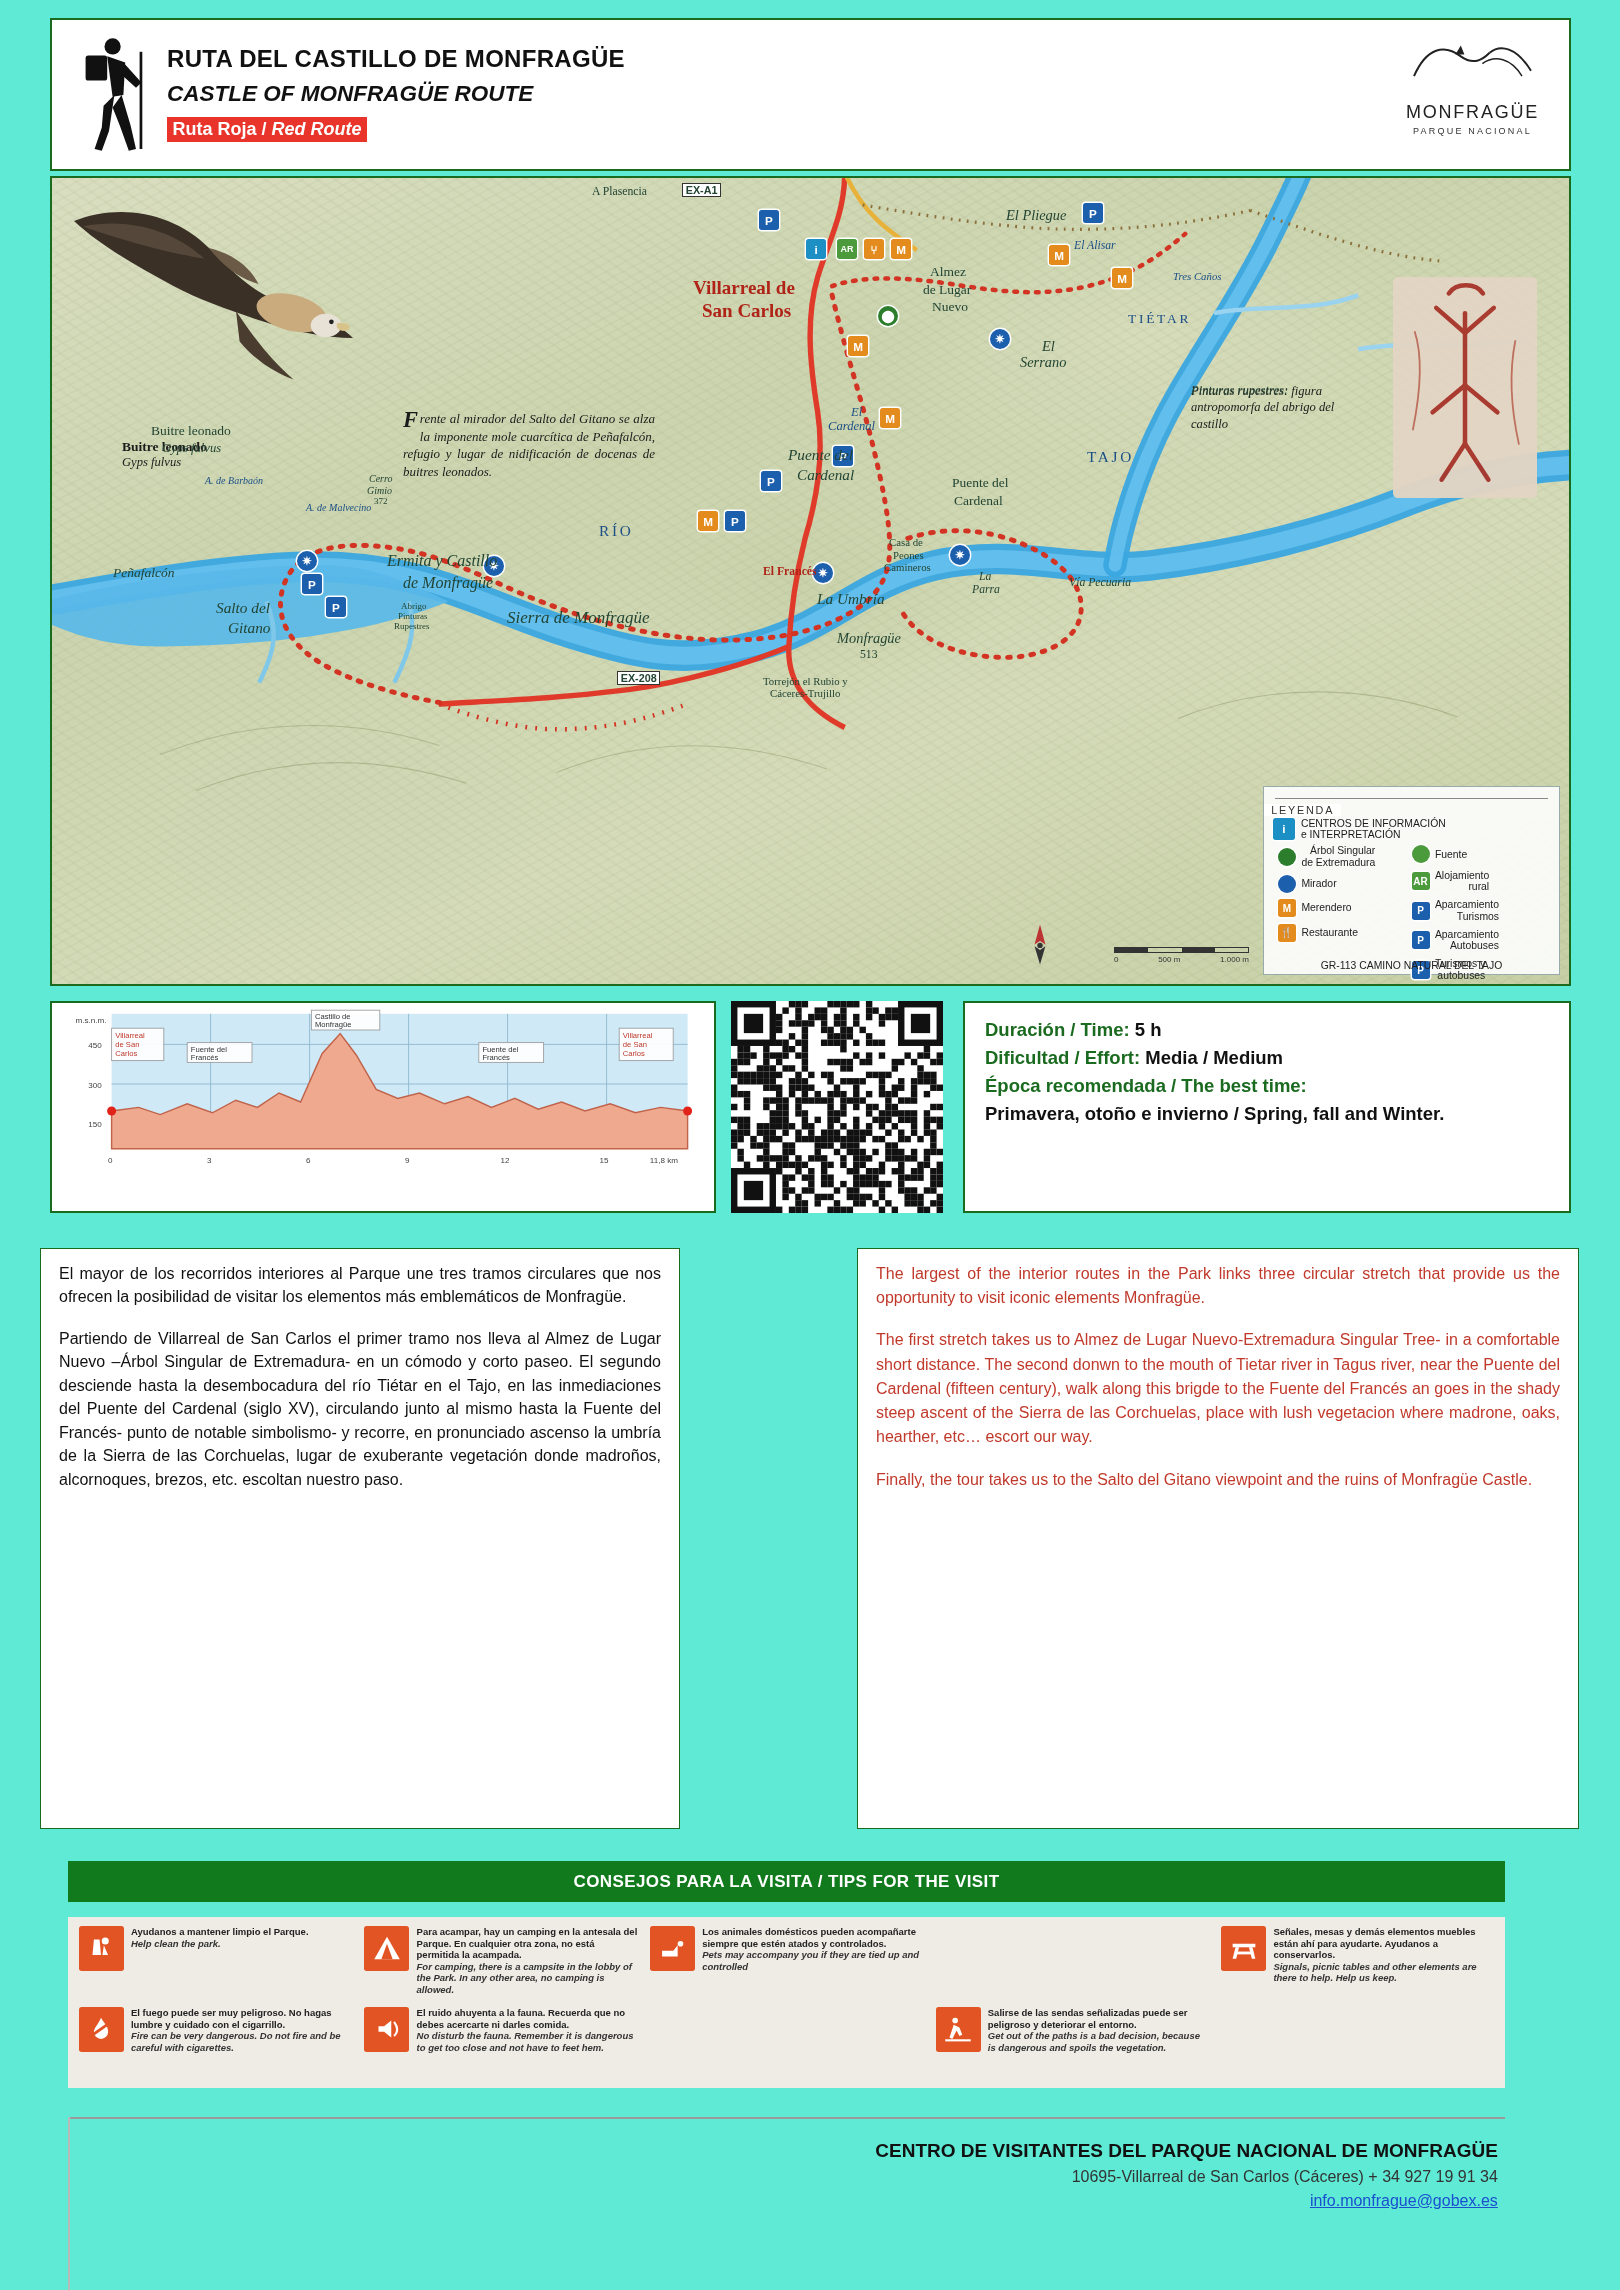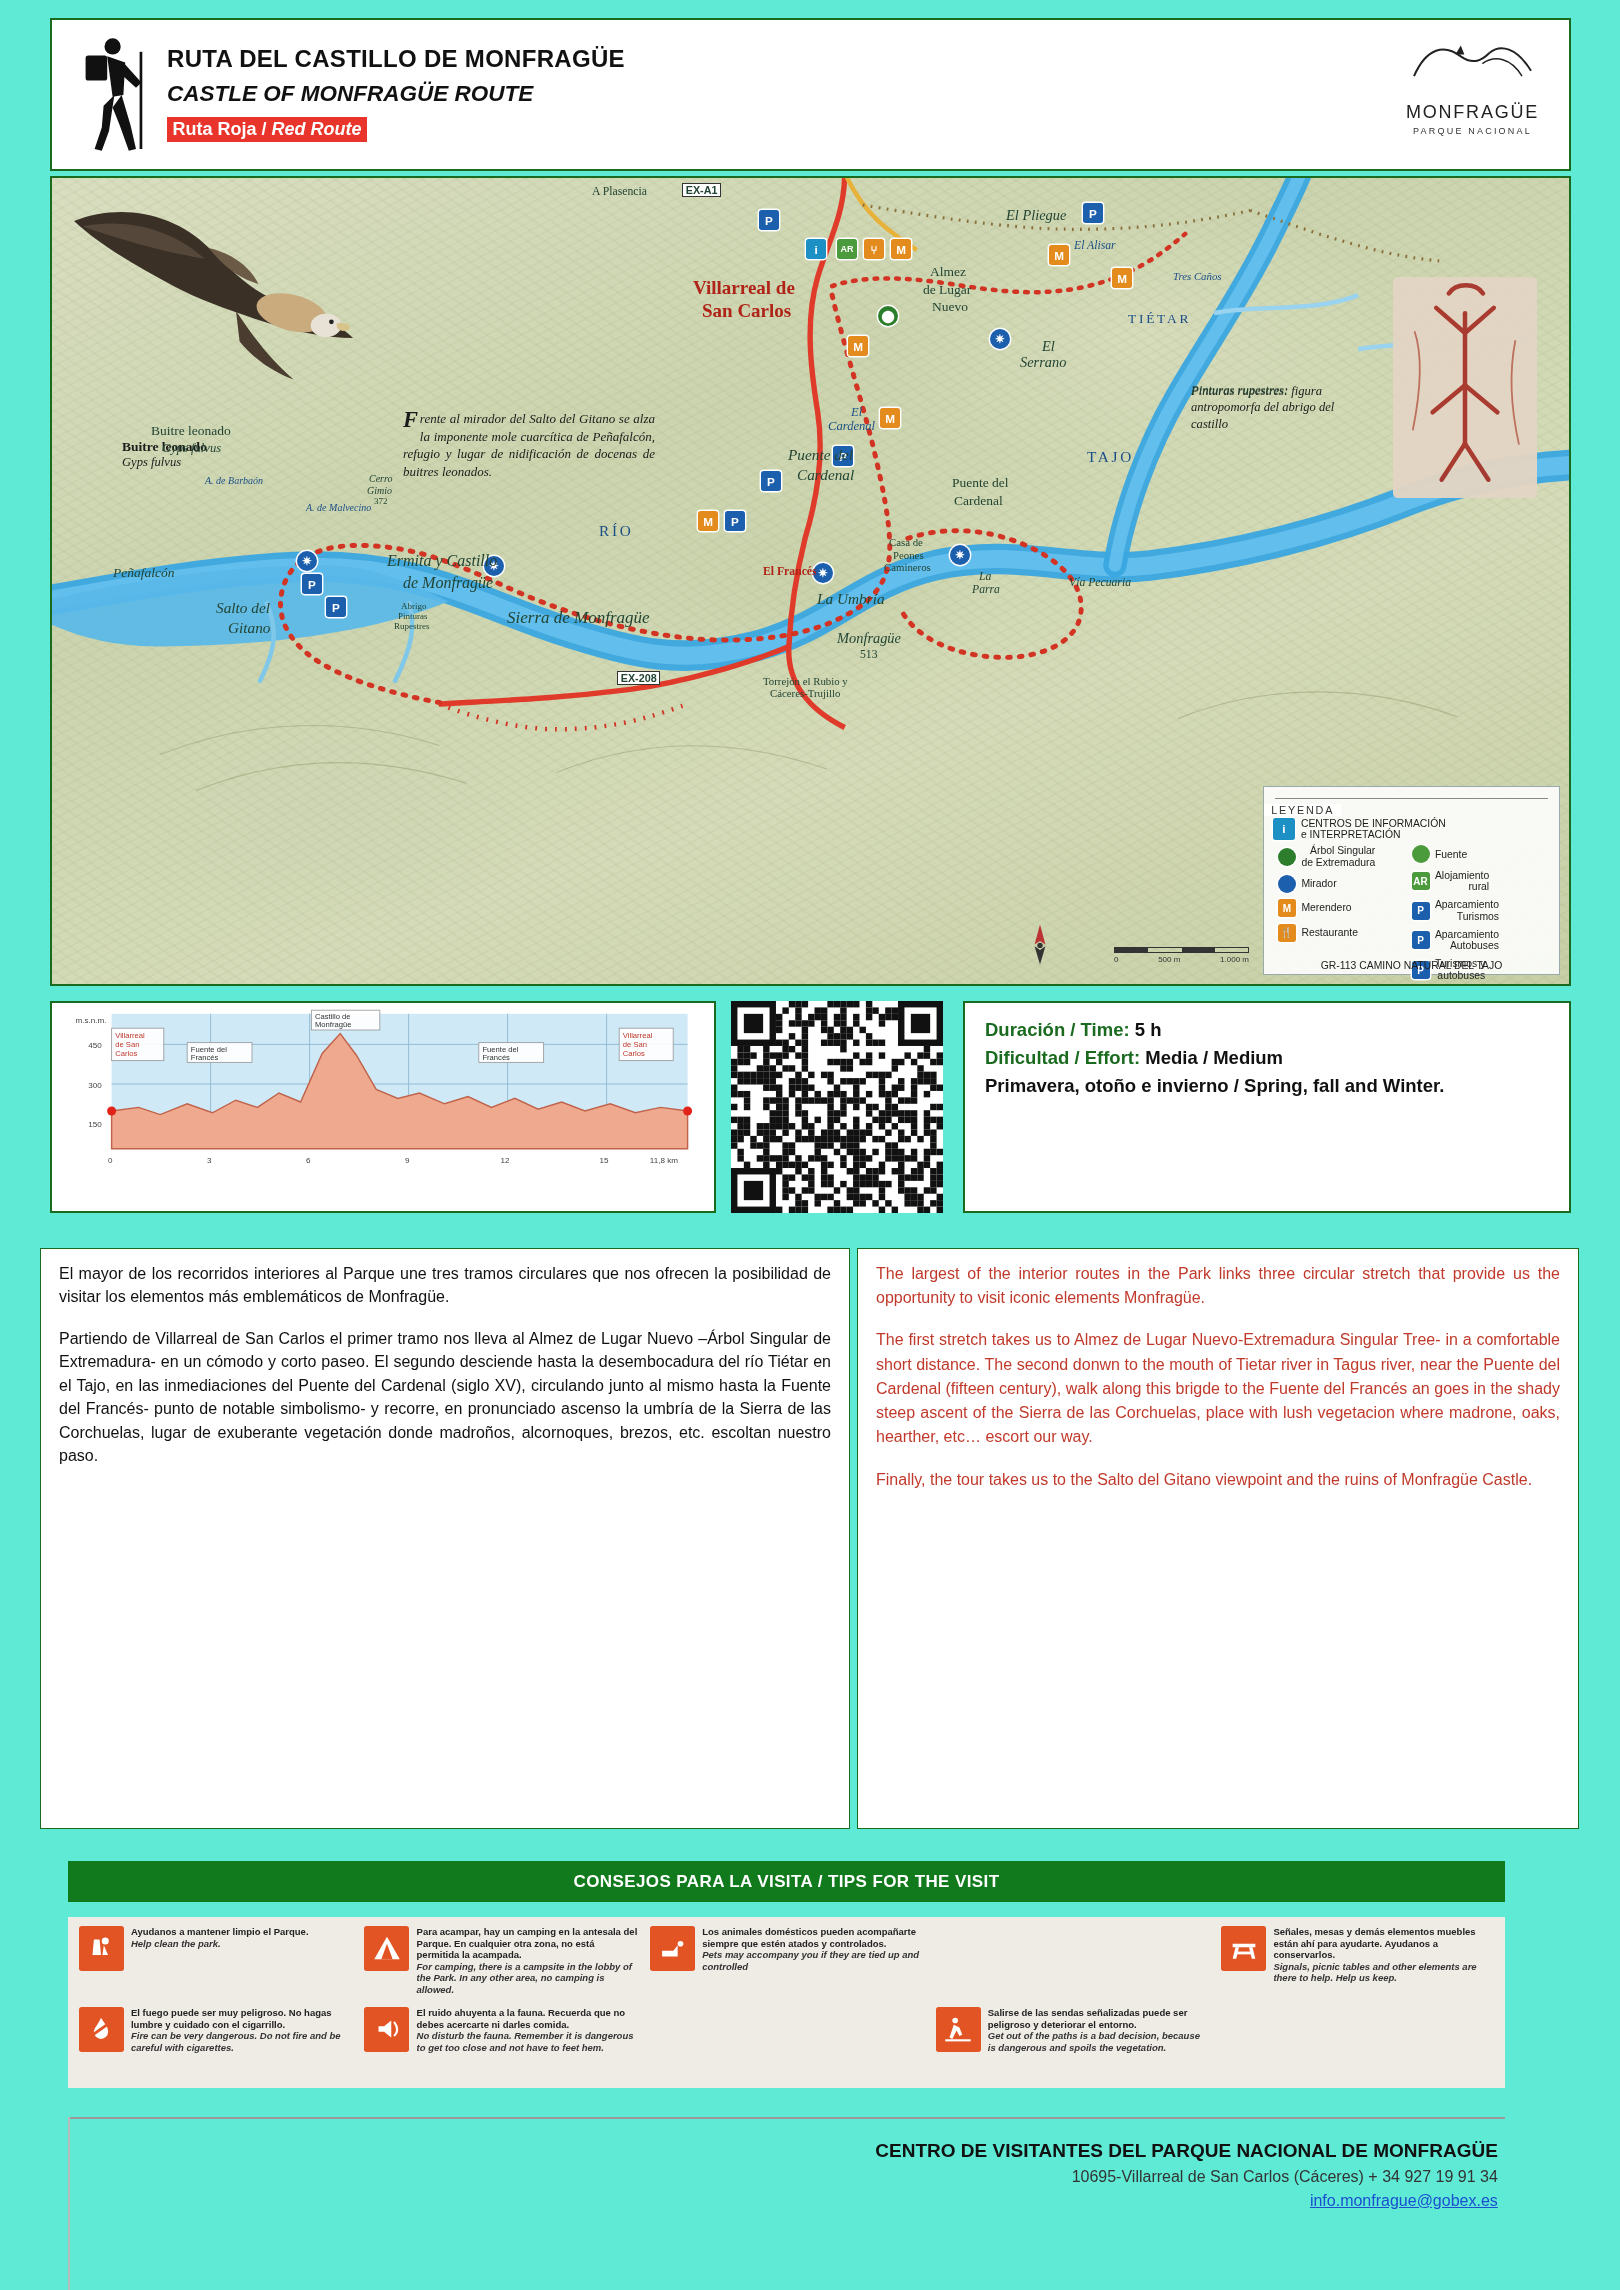--- a/index.html
+++ b/index.html
@@ -240,21 +240,21 @@
     line-height: 1.52;
     color: #111;
     font-weight: bold;
   }
   .info-line .lab { color: #1a6b1f; }
   .info-line .val { color: #111; }
 
   
   .col-es {
     position: absolute; left: 40px; top: 1248px;
-    width: 810px; height: 581px;
+    width: 640px; height: 581px;
     border: 1.8px solid #1a6b1f; background: #fff;
     padding: 12.6px 18px;
   }
   .col-en {
     position: absolute; left: 857px; top: 1248px;
     width: 722px; height: 581px;
     border: 1.8px solid #1a6b1f; background: #fff;
     padding: 12.6px 18px;
   }
   .col-es p {
@@ -1191,20 +1191,23 @@
       </svg>
   </div>
 
   <div class="info-box">
     <div class="info-line">
       <span class="lab">Duración / Time:</span><span class="val"> 5 h</span>
     </div>
     <div class="info-line">
       <span class="lab">Dificultad / Effort:</span><span class="val"> Media / Medium</span>
     </div>
+    <div class="info-line">
+      <span class="lab">Época recomendada / The best time:</span>
+    </div>
     <div class="info-line">Primavera, otoño e invierno / Spring, fall and Winter.</div>
   </div>
 
   <div class="col-es">
     <p>El mayor de los recorridos interiores al Parque une tres tramos circulares que nos ofrecen la posibilidad de visitar los elementos más emblemáticos de Monfragüe.</p>
     <p>Partiendo de Villarreal de San Carlos el primer tramo nos lleva al Almez de Lugar Nuevo –Árbol Singular de Extremadura- en un cómodo y corto paseo. El segundo desciende hasta la desembocadura del río Tiétar en el Tajo, en las inmediaciones del Puente del Cardenal (siglo XV), circulando junto al mismo hasta la Fuente del Francés- punto de notable simbolismo- y recorre, en pronunciado ascenso la umbría de la Sierra de las Corchuelas, lugar de exuberante vegetación donde madroños, alcornoques, brezos, etc. escoltan nuestro paso.</p>
   </div>
   <div class="col-en">
     <p>The largest of the interior routes in the Park links three circular stretch that provide us the opportunity to visit iconic elements Monfragüe.</p>
     <p>The first stretch takes us to Almez de Lugar Nuevo-Extremadura Singular Tree- in a comfortable short distance. The second donwn to the mouth of Tietar river in Tagus river,  near the Puente del Cardenal (fifteen century), walk along this brigde to the Fuente del Francés an goes in the shady steep ascent of the Sierra de las Corchuelas, place with lush vegetacion where madrone, oaks, hearther, etc… escort our way.</p>

